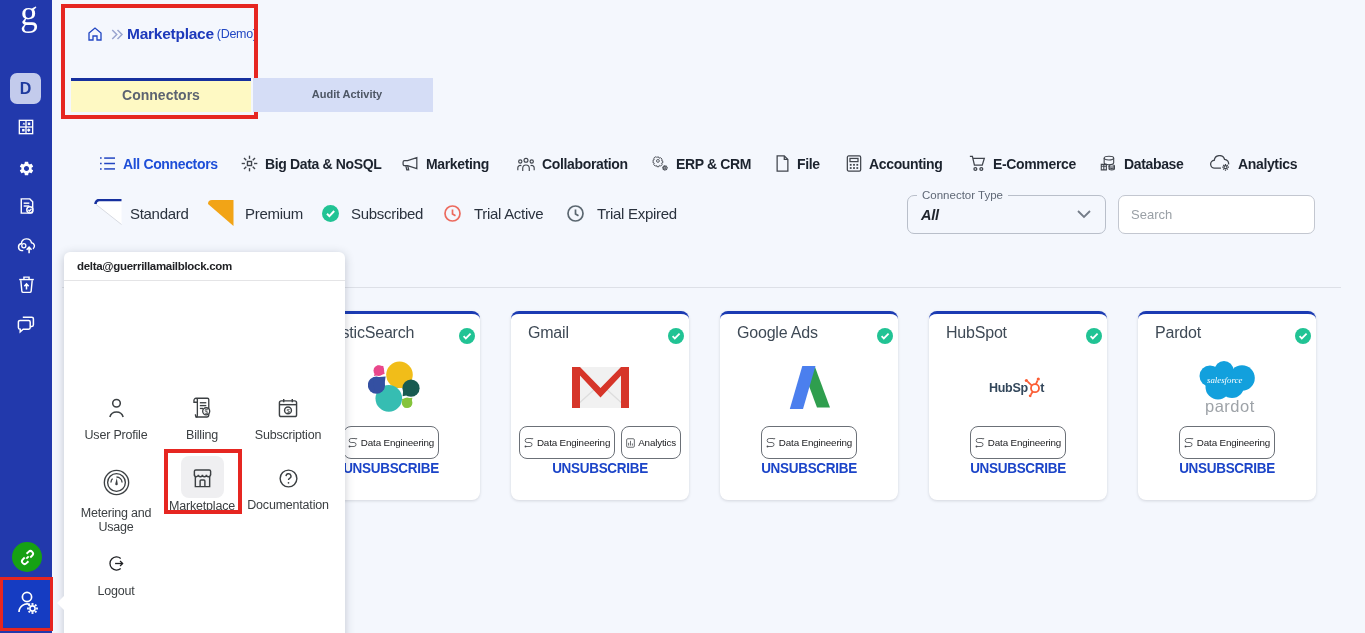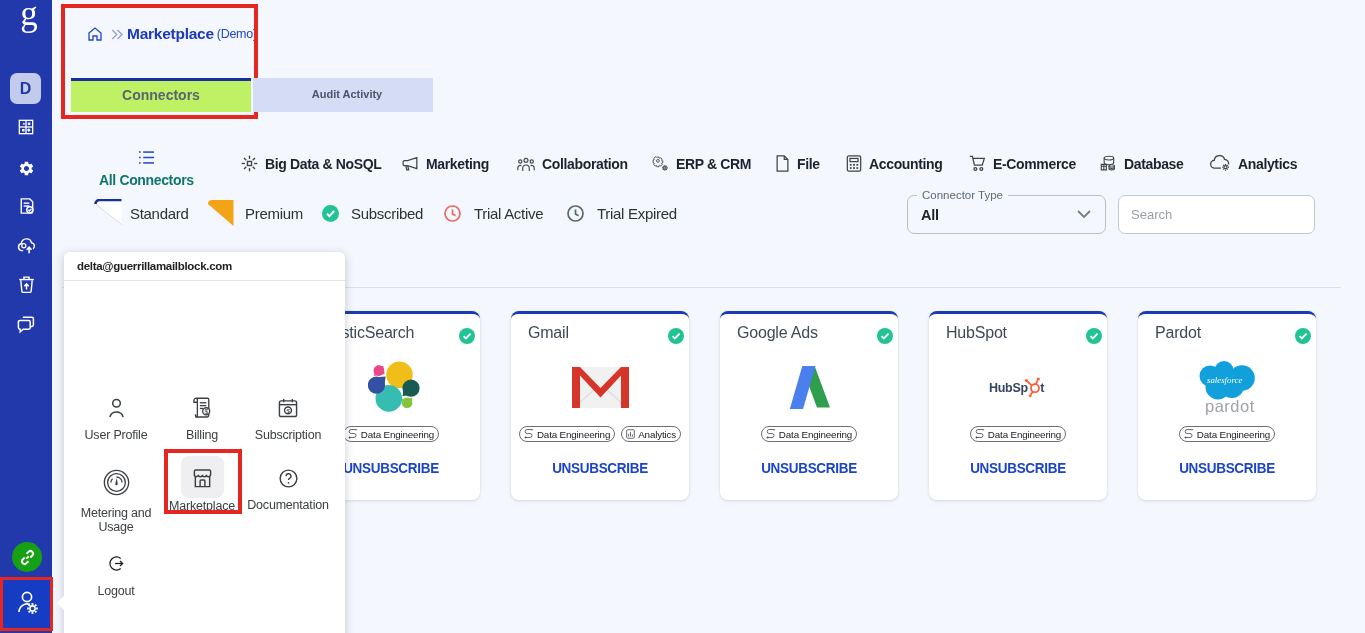--- a/index.html
+++ b/index.html
@@ -20,58 +20,58 @@
 
   
   .redbox { position:absolute; border:4px solid #e62621; }
 
   
   #crumb { position:absolute; left:87px; top:25px; height:18px; display:flex; align-items:center; }
   #crumb .mp { color:#1d39bb; font-weight:bold; font-size:15.5px; letter-spacing:-0.25px; margin-left:2px; }
   #crumb .demo { color:#2247c3; font-size:12.5px; letter-spacing:-0.3px; margin-left:3px; }
 
   
-  #tabC { position:absolute; left:71px; top:78px; width:180px; height:34px; background:#bef264;
+  #tabC { position:absolute; left:71px; top:78px; width:180px; height:34px; background:#fef9c3;
           border-top:3px solid #16309e; color:#5c6371; font-size:14px; font-weight:bold;
           text-align:center; line-height:29px; }
   #tabA { position:absolute; left:253px; top:78px; width:180px; height:34px; background:#d5ddf6;
           color:#4d5664; font-size:11px; font-weight:bold; text-align:center; text-indent:8px; line-height:33px; }
 
   
   .cat { position:absolute; top:150px; height:27px; display:flex; align-items:center; gap:7px;
          font-size:14px; letter-spacing:-0.35px; font-weight:bold; color:#1c232e; }
   .cat svg { flex:0 0 auto; }
-  .cat.blue { color:#0f766e;flex-direction:column; }
+  .cat.blue { color:#1d4ed8; }
 
   
   .leg { position:absolute; top:199px; height:28px; display:flex; align-items:center;
          font-size:15px; letter-spacing:-0.3px; color:#2a323e; }
 
   
   #ctype { position:absolute; left:907px; top:195px; width:199px; height:39px;
-           border:1px solid #b9bfca; border-radius:7px; }
+           border:1px solid #b9bfca; border-radius:7px;font-style:italic; }
   #ctypelab { position:absolute; left:917px; top:189px; padding:0 5px; background:#f4f7fd;
               font-size:11.5px; color:#5f6876; }
   #ctype .val { position:absolute; left:13px; top:11px; font-size:14.5px; color:#1f242c; font-weight:bold; letter-spacing:-0.3px; }
   #search { position:absolute; left:1118px; top:195px; width:197px; height:39px; background:#fff;
             border:1px solid #c3c7d0; border-radius:7px; }
   #search .ph { position:absolute; left:12px; top:11px; font-size:13px; color:#9aa0a6; }
 
   
   #divider { position:absolute; left:62px; top:287px; width:1279px; height:1px; background:#dde0e7; }
 
   
   .card { position:absolute; top:311px; width:178px; height:189px; background:#fff;
           border-radius:8px; border-top:3px solid #1b3bb3; box-shadow:0 1px 3px rgba(60,64,80,.18); }
   .card .title { position:absolute; left:17px; top:10px; font-size:16px; letter-spacing:-0.2px; color:#3f4a56; }
   .card .badge { position:absolute; right:5px; top:14px; }
   .card .logo { position:absolute; left:0; top:41px; width:178px; height:64px;
                 display:flex; align-items:center; justify-content:center; }
   .card .tags { position:absolute; left:0; top:112px; width:178px; display:flex; justify-content:center; gap:6px; }
-  .pill { height:16px; border:1px solid #6b7077; border-radius:8px; display:flex; align-items:center;
+  .pill { height:33px; border:1px solid #6b7077; border-radius:8px; display:flex; align-items:center;
           gap:3px; padding:0 4px; font-size:9.8px; letter-spacing:-0.15px; color:#202124; background:#fff; white-space:nowrap; }
   .card .unsub { position:absolute; left:0; top:147px; width:178px; text-align:center;
                  font-size:13.5px; font-weight:bold; color:#1b44c8; letter-spacing:-0.3px; transform:scaleY(1.08); }
 
   
   #popup { position:absolute; left:64px; top:252px; width:281px; height:454px; background:#fff;
            border-radius:6px; box-shadow:0 2px 10px rgba(40,50,70,.25); }
   #popup .email { position:absolute; left:13px; top:8px; font-size:11.5px; letter-spacing:-0.3px; font-weight:bold; color:#202124; }
   #popup .hr { position:absolute; left:0; top:28px; width:281px; height:1px; background:#e4e4e6; }
   #popup .sub { position:absolute; left:13px; top:46px; font-size:11.2px; letter-spacing:-0.25px; color:#26292e; line-height:15.9px; }

